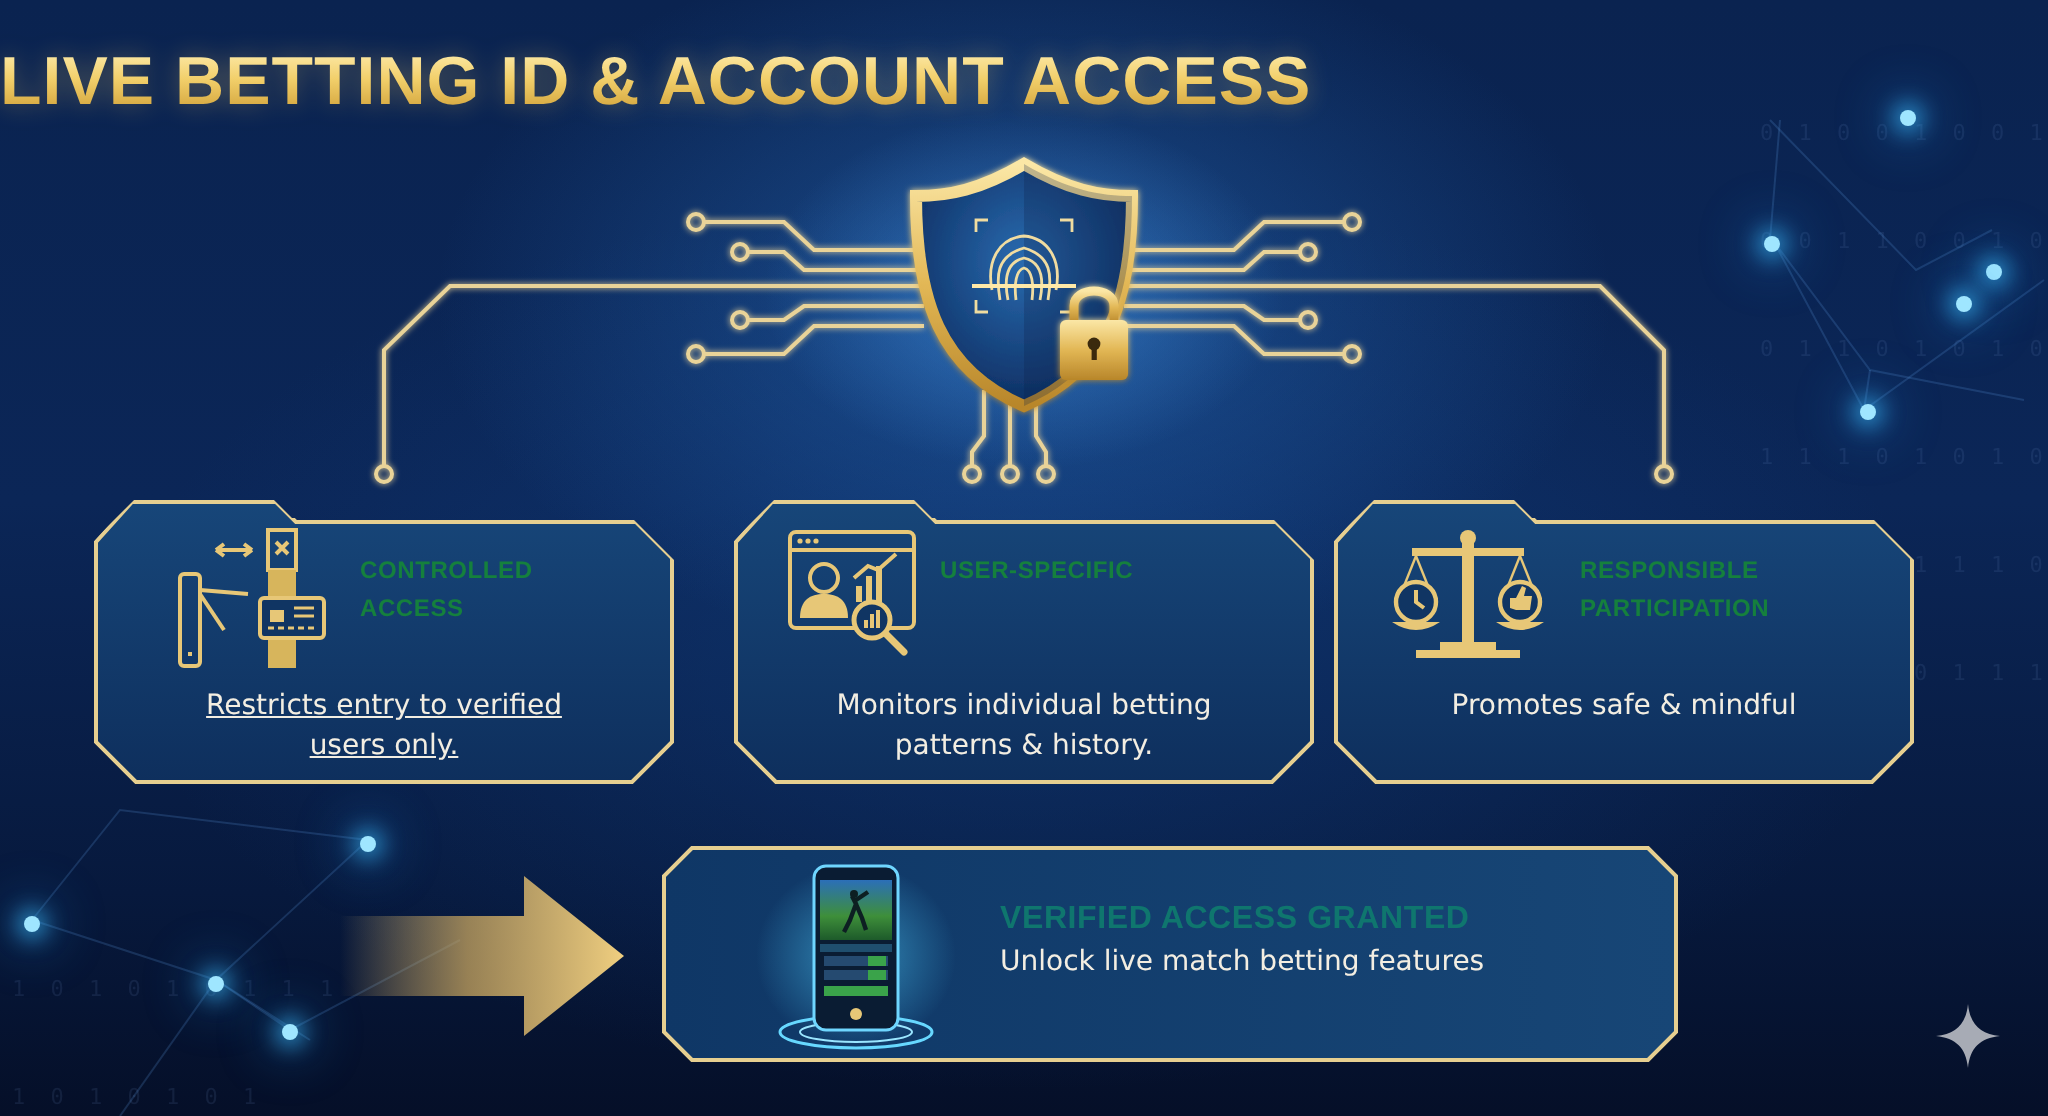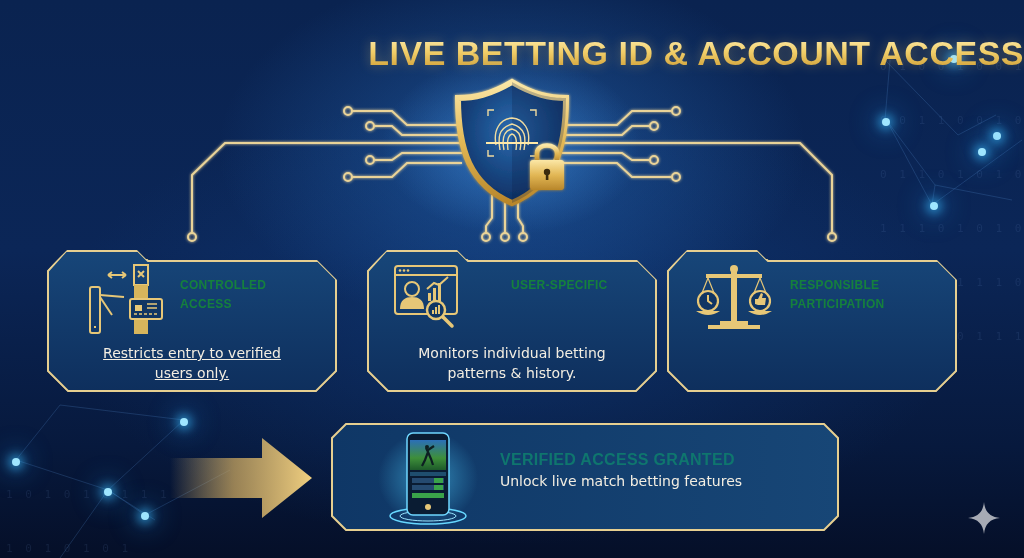--- a/index.html
+++ b/index.html
@@ -19,29 +19,28 @@
     font-size: 11px; letter-spacing: 3px; color: rgba(120,160,210,0.12);
     line-height: 18px; white-space: pre;
   }
   .glow-dot {
     position: absolute; width: 8px; height: 8px; border-radius: 50%;
     background: #9fe6ff;
     box-shadow: 0 0 10px 4px rgba(60,190,255,0.55), 0 0 24px 10px rgba(40,140,220,0.25);
   }
 
   .title {
-    position: absolute; left: 0; right: 0; top: 22px; text-align: right;
+    position: absolute; left: 0; right: 0; top: 22px; text-align: left;
     font-family: "Liberation Sans", sans-serif; font-weight: 700;
     font-size: 34px; letter-spacing: 0.5px;
     color: #f0cd6e;
     background: linear-gradient(180deg, #fff0b8 0%, #f2cf6a 45%, #c8962e 100%);
     -webkit-background-clip: text; background-clip: text;
     -webkit-text-fill-color: transparent;
     filter: drop-shadow(0 0 6px rgba(240,200,100,0.35));
-    margin-top: 12px;
   }
 
   svg.circuit { position: absolute; left: 0; top: 0; }
 
   .card {
     position: absolute;
     clip-path: polygon(22px 0, 90px 0, 100px 10px, calc(100% - 22px) 10px, 100% 32px, 100% calc(100% - 22px), calc(100% - 22px) 100%, 22px 100%, 0 calc(100% - 22px), 0 22px);
   }
   .card-frame { position: absolute; inset: 0; }
   .card-head {
@@ -269,21 +268,21 @@
     <rect x="36" y="30" width="3" height="8" fill="#e7c777"></rect>
     <rect x="41" y="25" width="3" height="13" fill="#e7c777"></rect>
     <rect x="46" y="20" width="3" height="18" fill="#e7c777"></rect>
     <polyline points="35,26 42,20 47,22 56,14" stroke="#e7c777" stroke-width="2" fill="none"></polyline>
     <circle cx="44" cy="47" r="9" fill="#103563" stroke="#e7c777" stroke-width="2.5"></circle>
     <line x1="51" y1="54" x2="60" y2="63" stroke="#e7c777" stroke-width="3.5" stroke-linecap="round"></line>
     <rect x="40" y="47" width="2" height="4" fill="#e7c777"></rect>
     <rect x="43" y="44" width="2" height="7" fill="#e7c777"></rect>
     <rect x="46" y="42" width="2" height="9" fill="#e7c777"></rect>
   </svg>
-  <div class="card-head" style="left:104px; top:27px;margin-left:41px;">
+  <div class="card-head" style="left:104px; top:27px;">
     <div class="card-title">
       <div>USER-SPECIFIC</div>
     </div>
   </div>
   <div class="card-desc" style="top:94px;">
     <div>Monitors individual betting</div>
     <div>patterns &amp; history.</div>
   </div>
 </div>
 
@@ -316,20 +315,21 @@
     <path d="M2,50 Q14,58 26,50 Z" fill="#e7c777"></path>
     <path d="M54,50 Q66,58 78,50 Z" fill="#e7c777"></path>
   </svg>
   <div class="card-head" style="left:124px; top:27px;">
     <div class="card-title">
       <div>RESPONSIBLE</div>
       <div>PARTICIPATION</div>
     </div>
   </div>
   <div class="card-desc" style="top:94px;">
+    <div>Promotes safe &amp; mindful</div>
   </div>
 </div>
 
 <svg style="position:absolute; left:170px; top:436px;" width="145" height="84">
   <defs>
     <linearGradient id="arrowGrad" x1="0" y1="0" x2="1" y2="0">
       <stop offset="0" stop-color="rgba(230,190,110,0)"></stop>
       <stop offset="0.45" stop-color="rgba(200,165,95,0.75)"></stop>
       <stop offset="1" stop-color="#f0cf80"></stop>
     </linearGradient>

